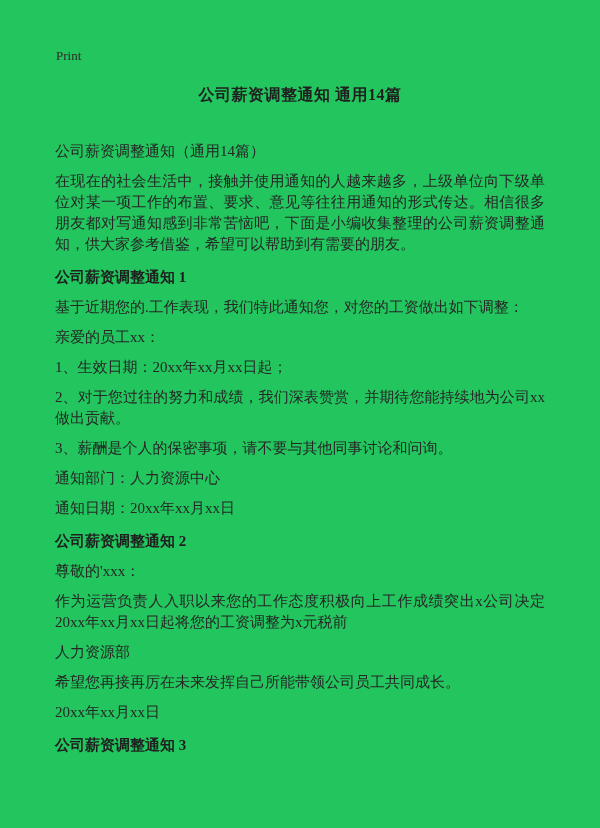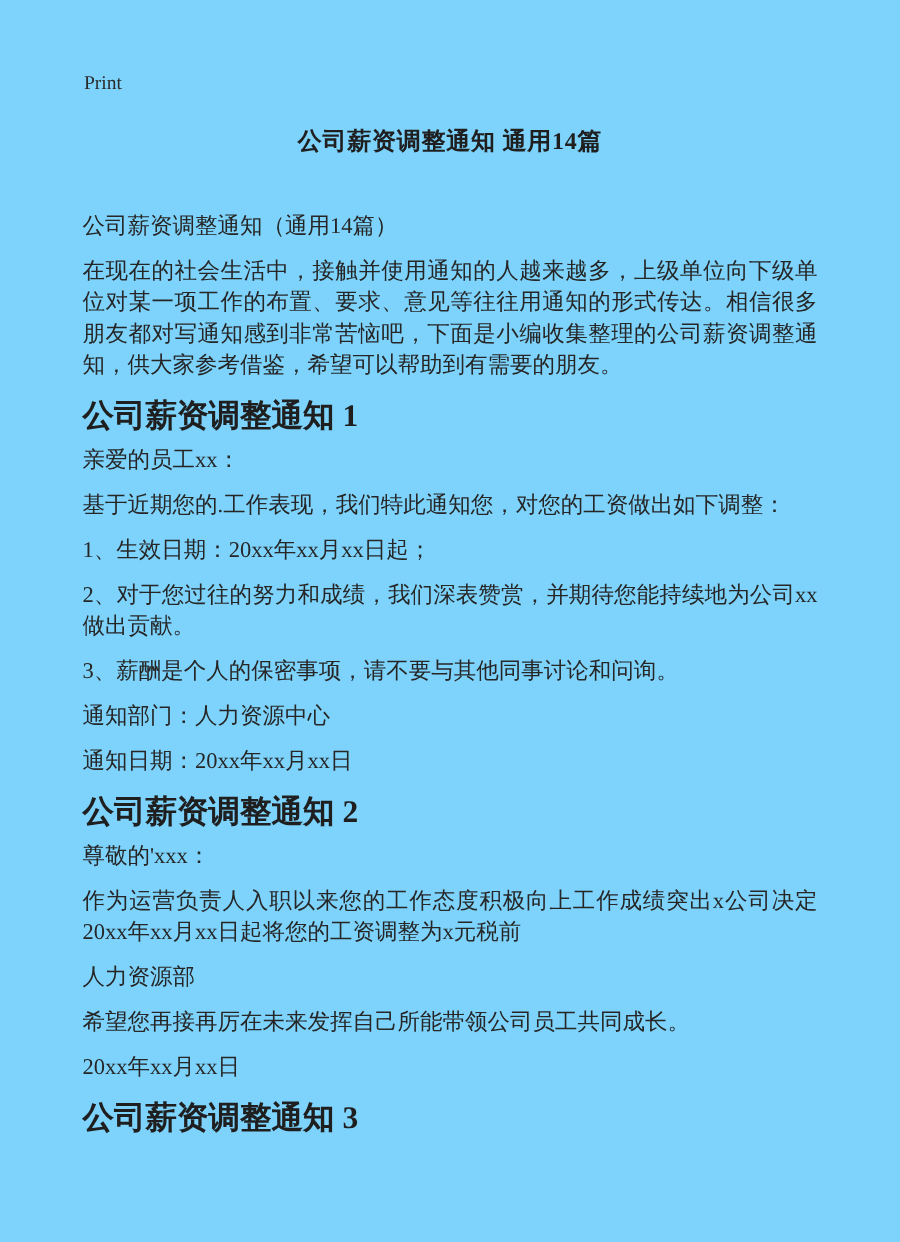--- a/index.html
+++ b/index.html
@@ -5,21 +5,21 @@
   html, body {
     margin: 0;
     padding: 0;
     background: #e9e9e9;
   }
   .page {
     position: relative;
     width: 600px;
     height: 828px;
     margin: 0 auto;
-    background: #7dd3fc;
+    background: #22c55e;
     color: #262626;
     font-family: "Liberation Serif", "DejaVu Serif", serif;
     box-sizing: border-box;
     padding: 46px 55px 0 55px;
     overflow: hidden;
   }
   .print {
     display: inline-block;
     font-size: 13px;
     color: #2b2b2b;
@@ -43,43 +43,43 @@
   }
   .para {
     margin: 9px 0 0 0;
     font-size: 15px;
     line-height: 21px;
     text-align: justify;
     text-justify: inter-ideograph;
   }
   h2.heading {
     margin: 12px 0 0 0;
-    font-size: 21px;
+    font-size: 15px;
     line-height: 21px;
     font-weight: bold;
     color: #1f1f1f;
   }
 </style>
 </head>
 <body>
 
 <div class="page">
 
   <a class="print">Print</a>
 
   <h1 class="title">公司薪资调整通知 通用14篇</h1>
 
   <p class="subtitle">公司薪资调整通知（通用14篇）</p>
 
   <p class="para">在现在的社会生活中，接触并使用通知的人越来越多，上级单位向下级单位对某一项工作的布置、要求、意见等往往用通知的形式传达。相信很多朋友都对写通知感到非常苦恼吧，下面是小编收集整理的公司薪资调整通知，供大家参考借鉴，希望可以帮助到有需要的朋友。</p>
 
   <h2 class="heading">公司薪资调整通知 1</h2>
 
+  <p class="para">基于近期您的.工作表现，我们特此通知您，对您的工资做出如下调整：</p>
   <p class="para">亲爱的员工xx：</p>
-  <p class="para">基于近期您的.工作表现，我们特此通知您，对您的工资做出如下调整：</p>
   <p class="para">1、生效日期：20xx年xx月xx日起；</p>
   <p class="para">2、对于您过往的努力和成绩，我们深表赞赏，并期待您能持续地为公司xx做出贡献。</p>
   <p class="para">3、薪酬是个人的保密事项，请不要与其他同事讨论和问询。</p>
   <p class="para">通知部门：人力资源中心</p>
   <p class="para">通知日期：20xx年xx月xx日</p>
 
   <h2 class="heading">公司薪资调整通知 2</h2>
 
   <p class="para">尊敬的'xxx：</p>
   <p class="para">作为运营负责人入职以来您的工作态度积极向上工作成绩突出x公司决定20xx年xx月xx日起将您的工资调整为x元税前</p>

